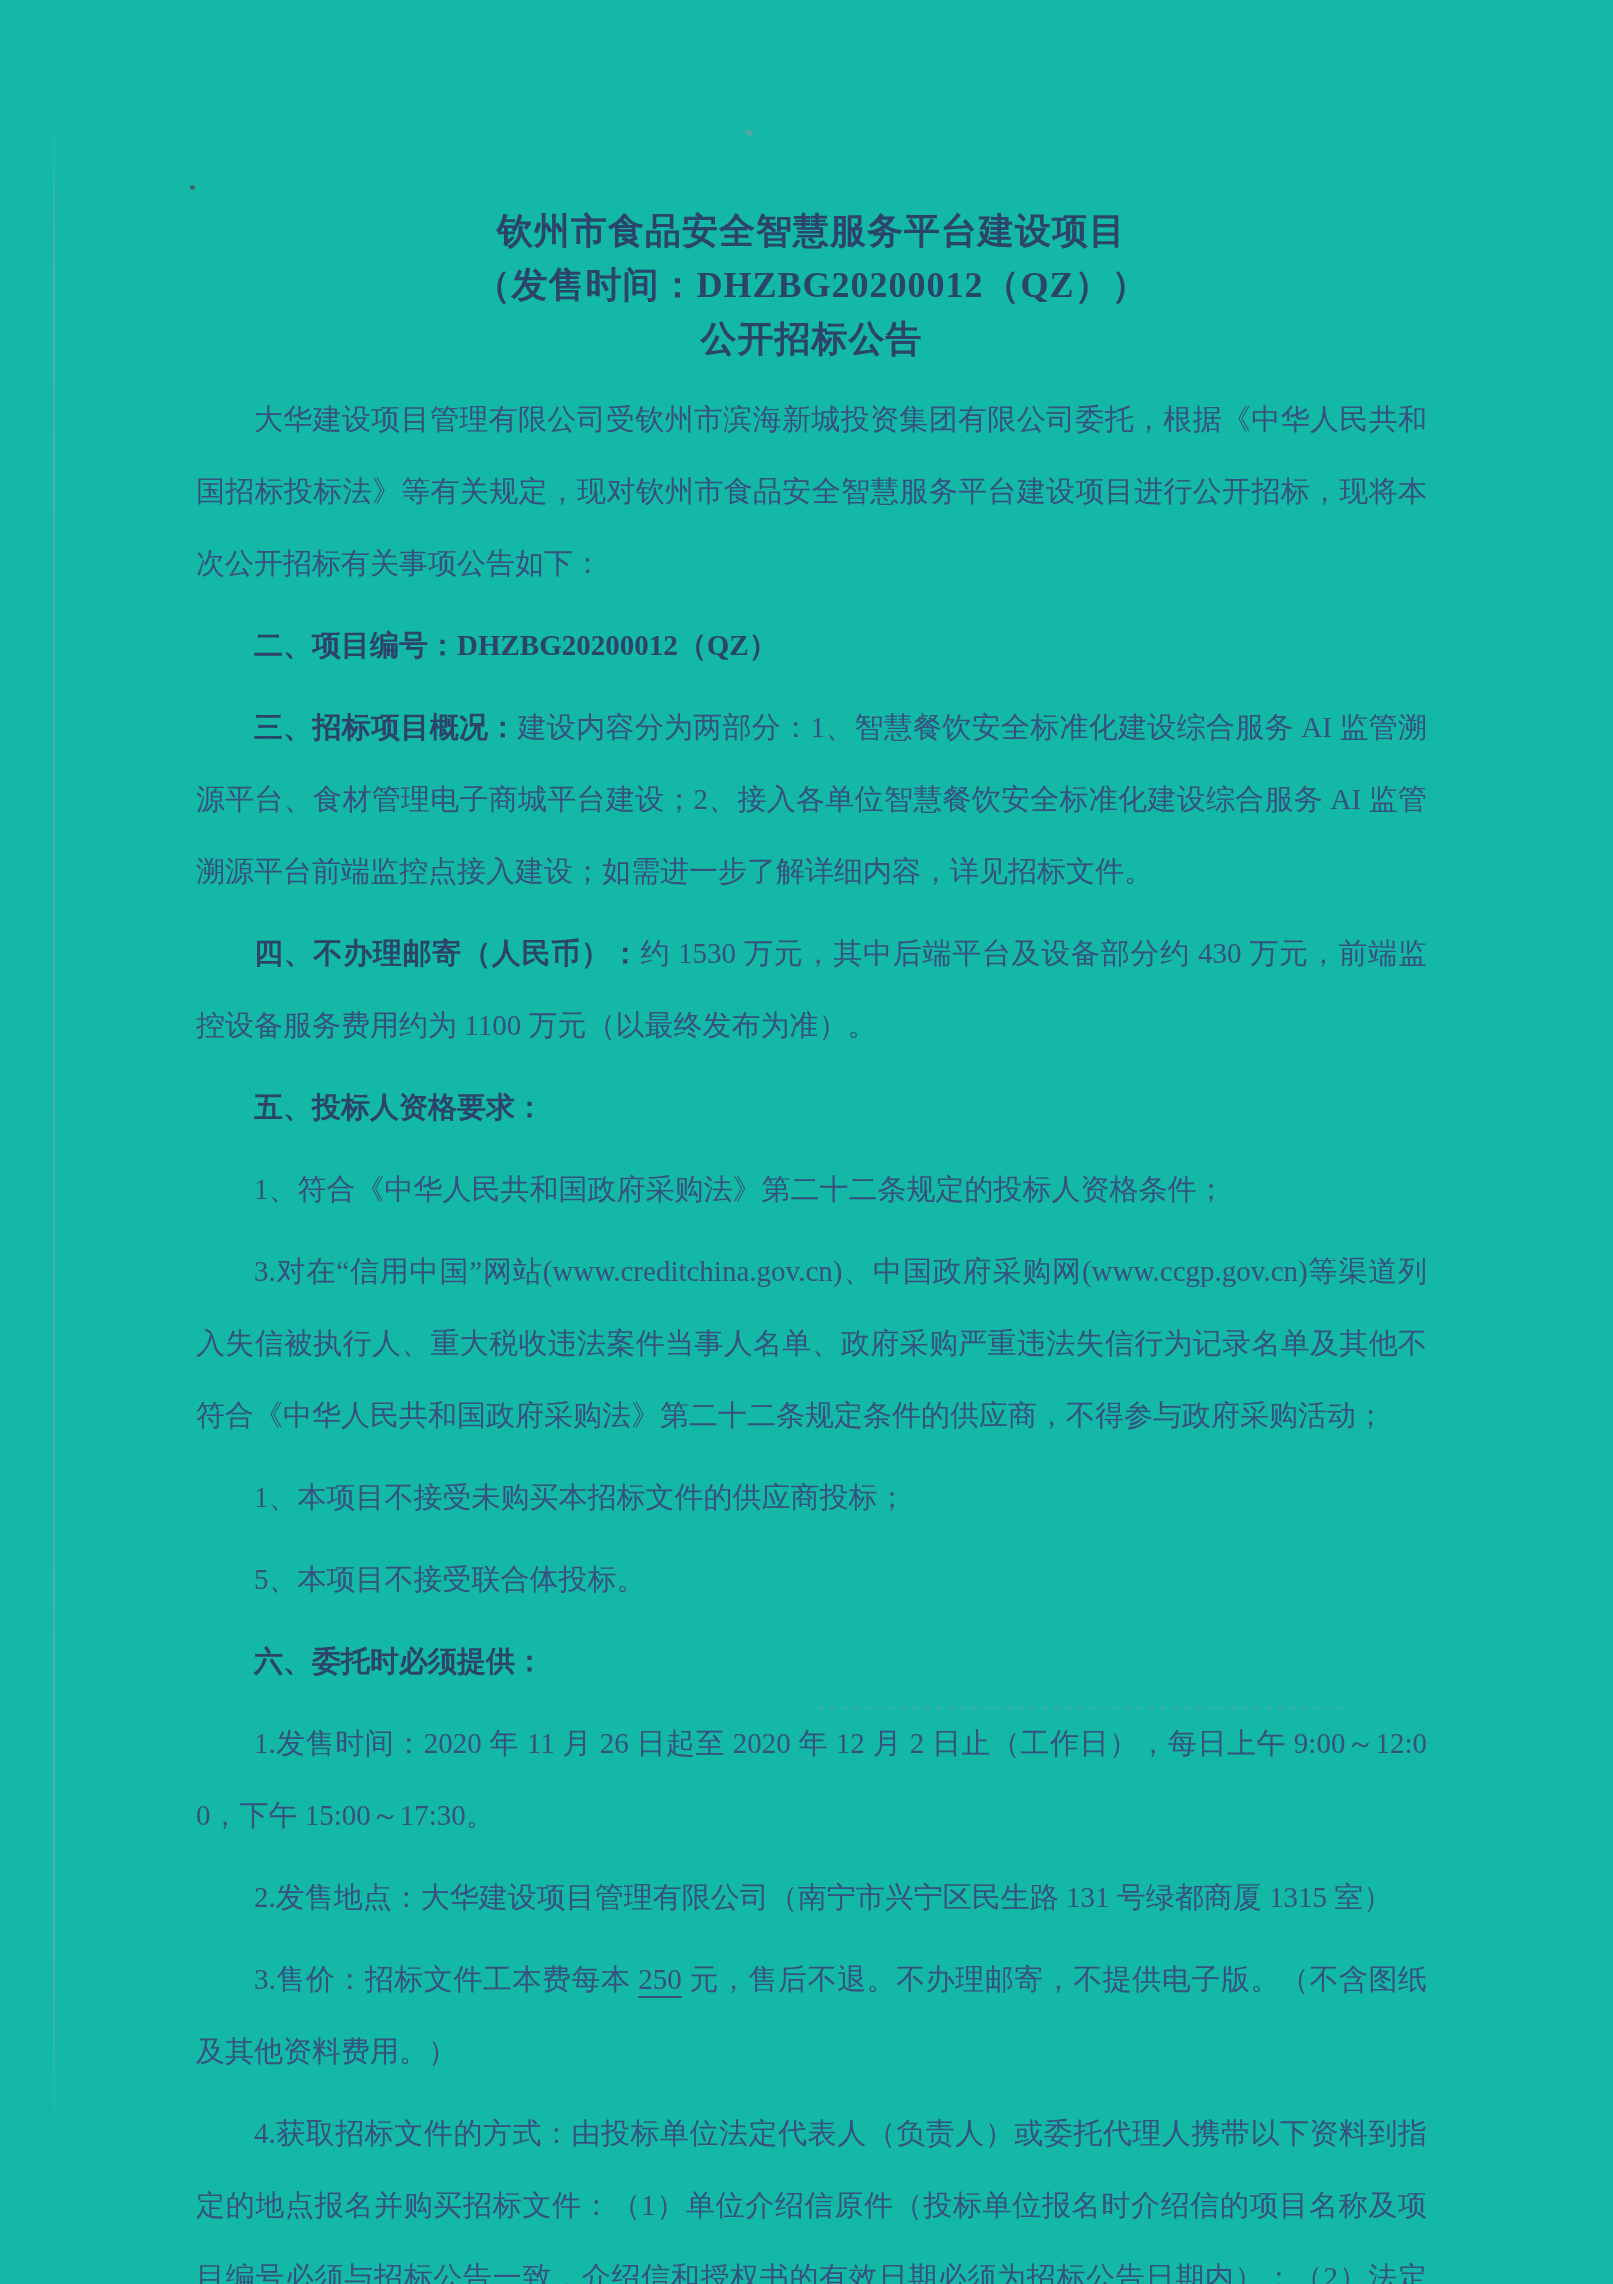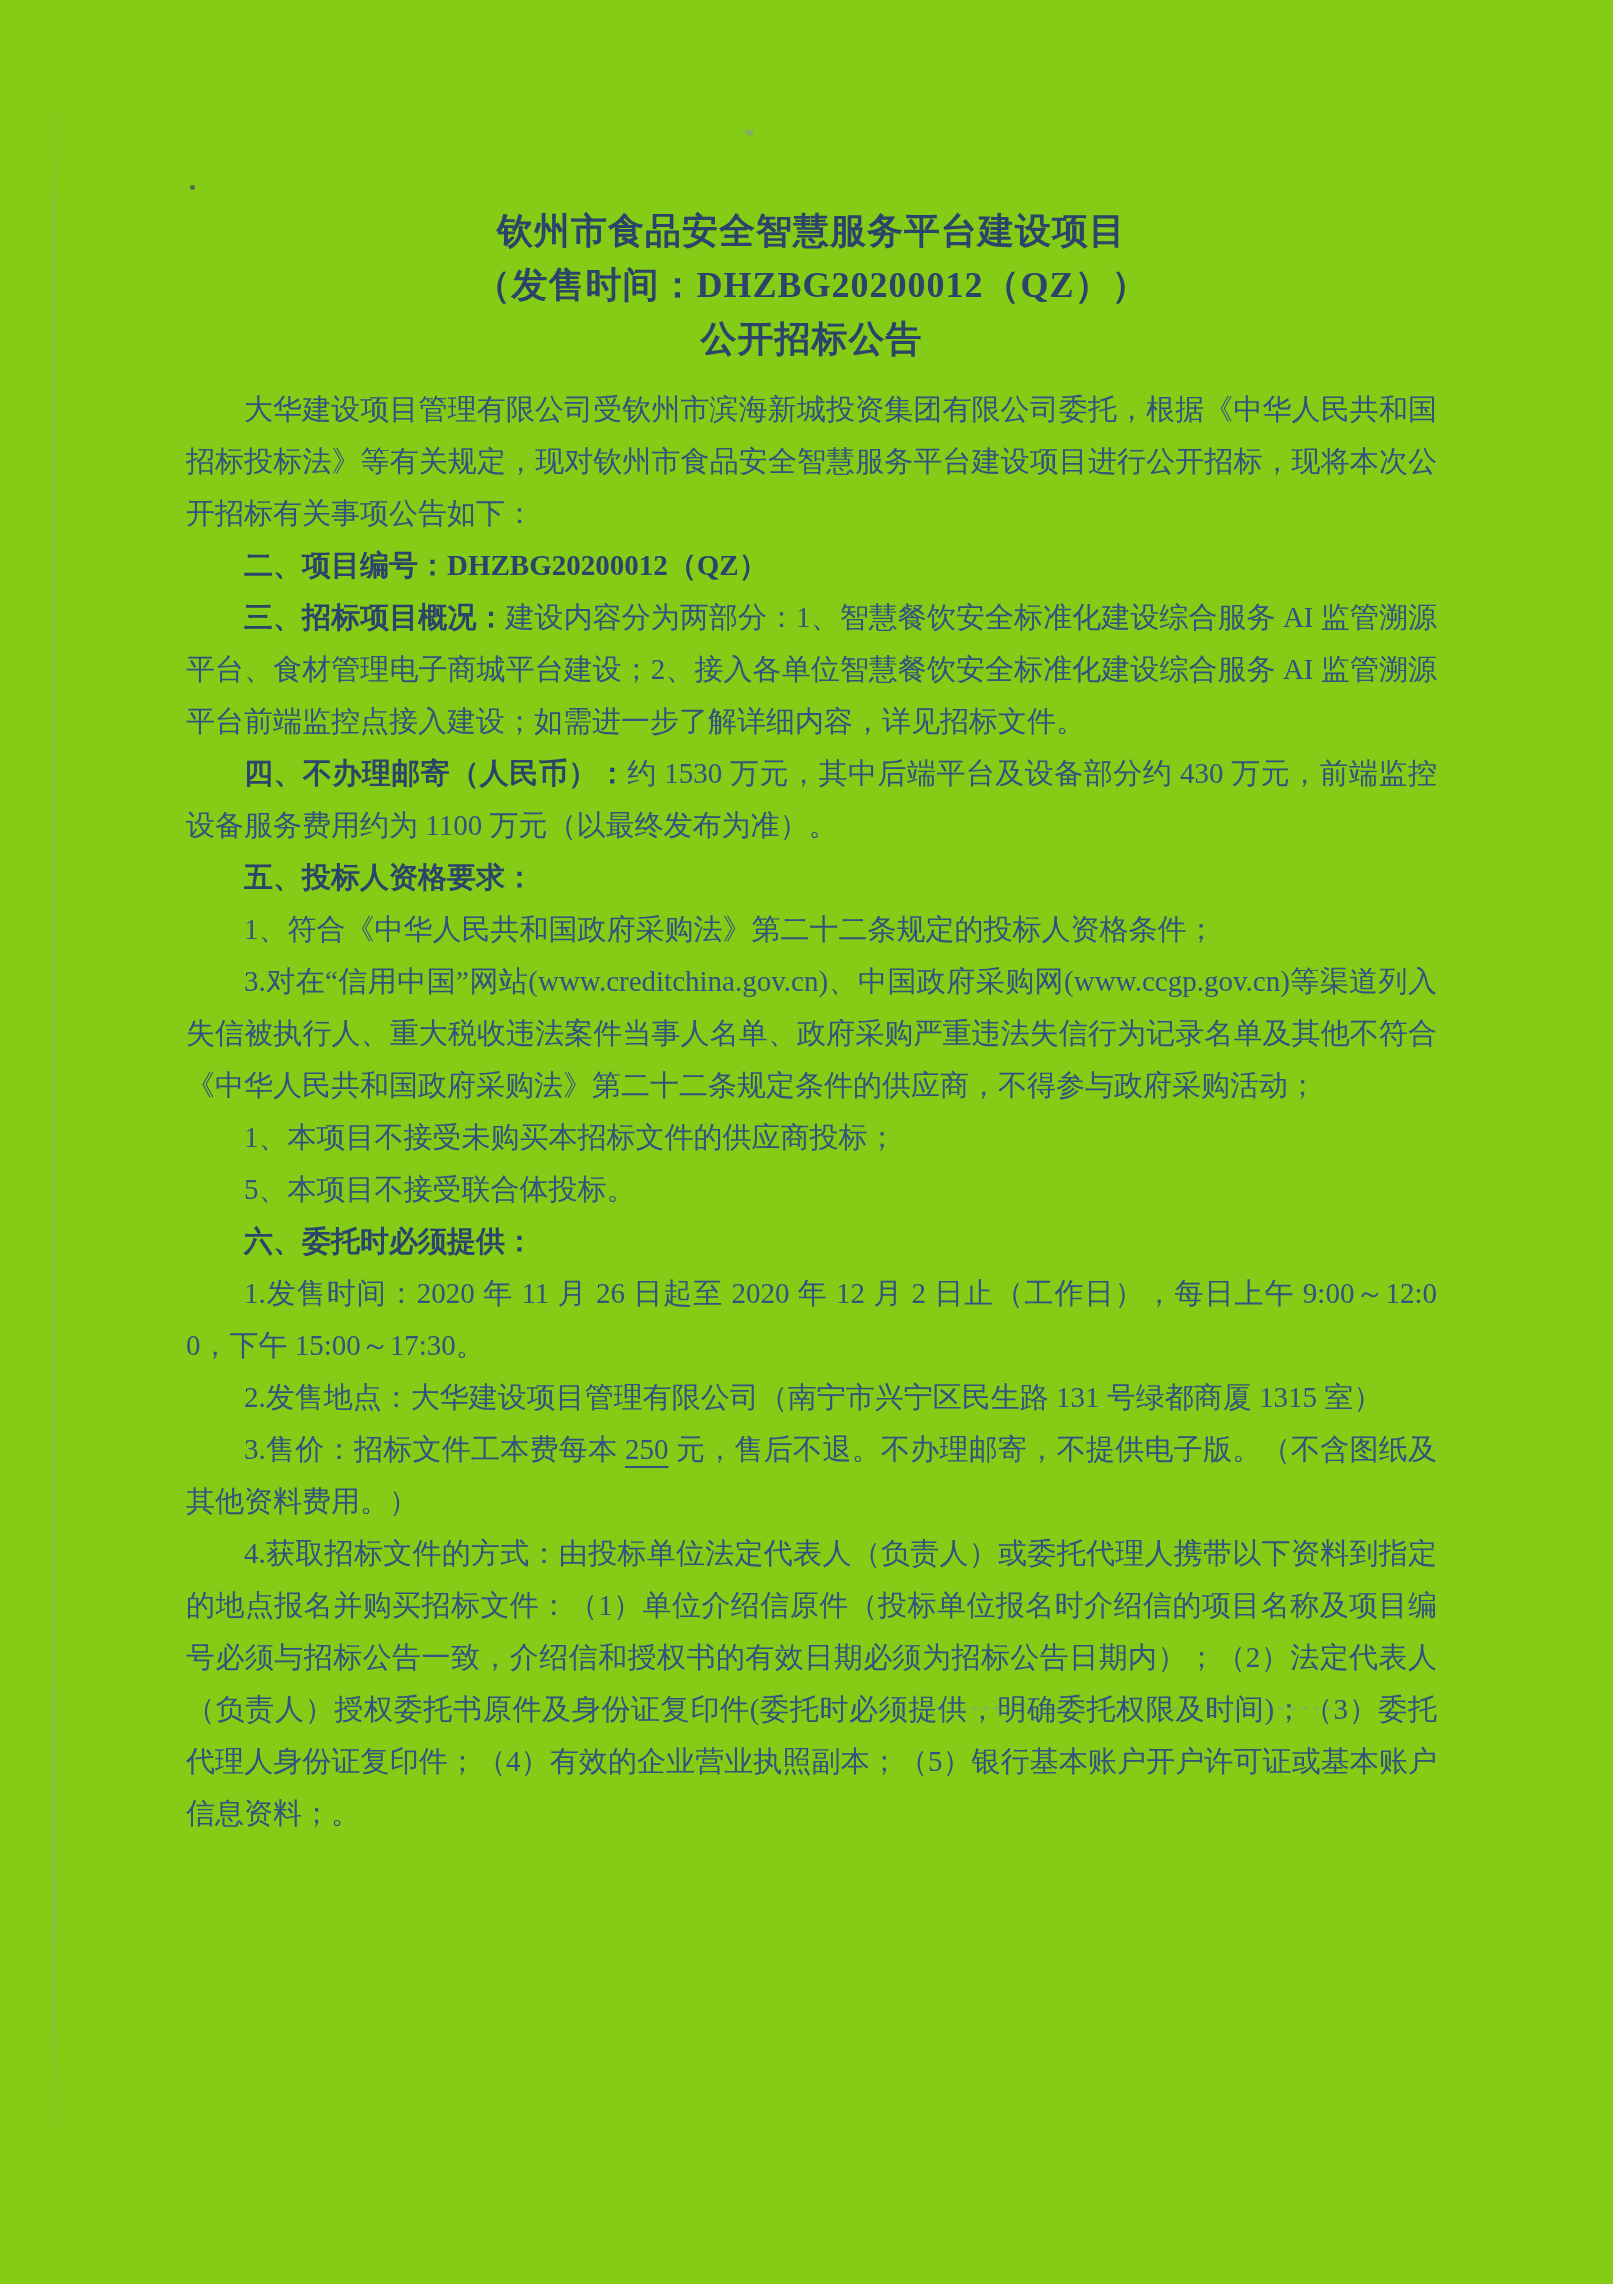--- a/index.html
+++ b/index.html
@@ -9,21 +9,21 @@
   }
   body {
     width: 1613px;
     height: 2285px;
     font-family: "Liberation Serif", serif;
   }
   .page {
     position: relative;
     width: 1613px;
     height: 2285px;
-    background: #84cc16;
+    background: #14b8a6;
     overflow: hidden;
   }
   
   .scan-edge {
     position: absolute;
     left: 53px;
     top: 112px;
     width: 2px;
     height: 2011px;
     background: linear-gradient(
@@ -71,24 +71,24 @@
   .title-line {
     text-align: center;
     font-weight: 700;
     font-size: 36px;
     line-height: 54px;
     color: #2c436a;
     letter-spacing: 1px;
   }
   .body-block { margin-top: 17.6px; }
   .para {
-    margin: 0;
+    margin: 10px;
     text-indent: 2em;
     font-size: 29px;
-    line-height: 52px;
+    line-height: 72px;
     color: #36517e;
     text-align: justify;
     word-break: break-all;
   }
   .run { }
   .run.bold { font-weight: 700; color: #2c436a; }
   .run.underline {
     text-decoration: underline;
     text-underline-offset: 6.9px;
   }

